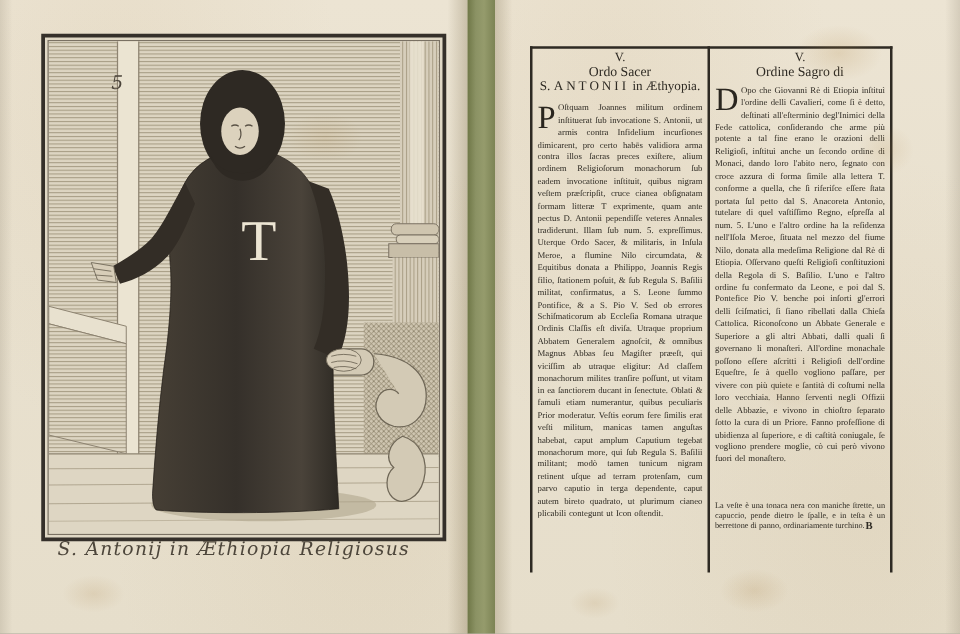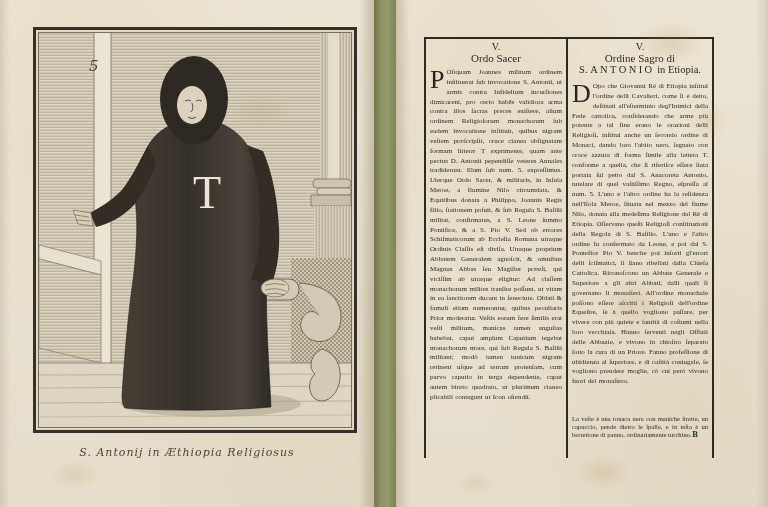--- a/index.html
+++ b/index.html
@@ -21,23 +21,23 @@
   #page-left::before{content:"";position:absolute;top:0;left:0;width:10px;height:100%;
      background:linear-gradient(to left,transparent,rgba(120,110,90,.18));}
   #gutter{position:absolute;top:0;left:374px;width:22px;height:507px;
      background:linear-gradient(to right,#6f7747,#8b9264 30%,#959b6c 60%,#7c8354);}
   .spot{position:absolute;border-radius:50%;pointer-events:none;}
   
   #plate{position:absolute;left:33px;top:27px;width:324px;height:406px;
      border:3px solid #35302a;background:#e0d8c5;box-sizing:border-box;}
   #plate-inner{position:absolute;inset:2px;border:1px solid #7a7163;}
   #plate-inner svg{display:block;width:100%;height:100%;}
-  #caption{position:absolute;left:16px;top:446px;width:342px;text-align:center;
+  #caption{position:absolute;left:16px;top:430px;width:342px;text-align:center;
      font-family:"DejaVu Serif","Liberation Serif",serif;font-style:italic;
-     font-size:11px;letter-spacing:1px;color:#4d463b;}
+     font-size:15px;letter-spacing:1px;color:#4d463b;}
   
   .rule{position:absolute;background:#2e2a23;}
   #rule-top{left:28px;top:37px;width:290px;height:2px;}
   .vrule{top:37px;width:2px;height:421px;}
   #rule-l{left:28px;} #rule-m{left:170px;} #rule-r{left:316px;}
   .col{position:absolute;top:41px;color:#2f2b24;}
   #col1{left:34px;width:132px;}
   #col2{left:176px;width:136px;}
   .sec{ text-align:center;font-size:10px;line-height:12px;}
   .subt{text-align:center;font-size:11px;line-height:10px;}
@@ -167,33 +167,33 @@
 
   <div class="page" id="page-right">
     <div class="rule" id="rule-top"></div>
     <div class="rule vrule" id="rule-l"></div>
     <div class="rule vrule" id="rule-m"></div>
     <div class="rule vrule" id="rule-r"></div>
 
     <div class="col" id="col1">
       <div class="sec">V.</div>
       <div class="subt">Ordo Sacer</div>
+      <div class="titl">
+        <span>S.</span>
+        <span class="caps">ANTONII</span>
+        <span>in Æthyopia.</span>
+      </div>
       <div class="body">
         <span class="dropcap">P</span><span>Oſtquam Joannes militum ordinem inſtituerat ſub invocatione S. Antonii, ut armis contra Infidelium incurſiones dimicarent, pro certo habēs validiora arma contra illos ſacras preces exiſtere, alium ordinem Religioſorum monachorum ſub eadem invocatione inſtituit, quibus nigram veſtem præſcripſit, cruce cianea obſignatam formam litteræ T exprimente, quam ante pectus D. Antonii pependiſſe veteres Annales tradiderunt. Illam ſub num. 5. expreſſimus. Uterque Ordo Sacer, &amp; militaris, in Inſula Meroe, a flumine Nilo circumdata, &amp; Equitibus donata a Philippo, Joannis Regis filio, ſtationem poſuit, &amp; ſub Regula S. Baſilii militat, confirmatus, a S. Leone ſummo Pontifice, &amp; a S. Pio V. Sed ob errores Schiſmaticorum ab Eccleſia Romana utraque Ordinis Claſſis eſt diviſa. Utraque proprium Abbatem Generalem agnoſcit, &amp; omnibus Magnus Abbas ſeu Magiſter præeſt, qui viciſſim ab utraque eligitur: Ad claſſem monachorum milites tranſire poſſunt, ut vitam in ea ſanctiorem ducant in ſenectute. Oblati &amp; famuli etiam numerantur, quibus peculiaris Prior moderatur. Veſtis eorum fere ſimilis erat veſti militum, manicas tamen anguſtas habebat, caput amplum Caputium tegebat monachorum more, qui ſub Regula S. Baſilii militant; modò tamen tunicum nigram retinent uſque ad terram protenſam, cum parvo caputio in terga dependente, caput autem bireto quadrato, ut plurimum cianeo plicabili contegunt ut Icon oſtendit.</span>
       </div>
     </div>
 
     <div class="col" id="col2">
       <div class="sec">V.</div>
       <div class="subt">Ordine Sagro di</div>
-      <div class="titl">
-        <span>S.</span>
-        <span class="caps">ANTONIO</span>
-        <span>in Etiopia.</span>
-      </div>
       <div class="body">
         <span class="dropcap">D</span><span>Opo che Giovanni Rè di Etiopia inſtituì l'ordine delli Cavalieri, come ſi è detto, deſtinati all'eſterminio degl'Inimici della Fede cattolica, conſiderando che arme più potente a tal fine erano le orazioni delli Religioſi, inſtituì anche un ſecondo ordine di Monaci, dando loro l'abito nero, ſegnato con croce azzura di forma ſimile alla lettera T. conforme a quella, che ſi riferiſce eſſere ſtata portata ſul petto dal S. Anacoreta Antonio, tutelare di quel vaſtiſſimo Regno, eſpreſſa al num. 5. L'uno e l'altro ordine ha la reſidenza nell'Iſola Meroe, ſituata nel mezzo del fiume Nilo, donata alla medeſima Religione dal Rè di Etiopia. Oſſervano queſti Religioſi conſtituzioni della Regola di S. Baſilio. L'uno e l'altro ordine fu confermato da Leone, e poi dal S. Pontefice Pio V. benche poi inſorti gl'errori delli ſciſmatici, ſi ſiano ribellati dalla Chieſa Cattolica. Riconoſcono un Abbate Generale e Superiore a gli altri Abbati, dalli quali ſi governano li monaſteri. All'ordine monachale poſſono eſſere aſcritti i Religioſi dell'ordine Equeſtre, ſe à quello vogliono paſſare, per vivere con più quiete e ſantità di coſtumi nella loro vecchiaia. Hanno ſerventi negli Offizii delle Abbazie, e vivono in chioſtro ſeparato ſotto la cura di un Priore. Fanno profeſſione di ubidienza al ſuperiore, e di caſtità coniugale, ſe vogliono prendere moglie, cò cui però vivono fuori del monaſtero.</span>
       </div>
       <div id="footnote-wrap">
         <div id="footnote">La veſte è una tonaca nera con maniche ſtrette, un capuccio, pende dietro le ſpalle, e in teſta è un berrettone di panno, ordinariamente turchino.</div>
         <span id="signature">B</span>
       </div>
     </div>
 
     <div class="spot" style="left:240px;top:20px;width:70px;height:45px;background:radial-gradient(closest-side,rgba(175,135,70,.20),transparent);"></div>

